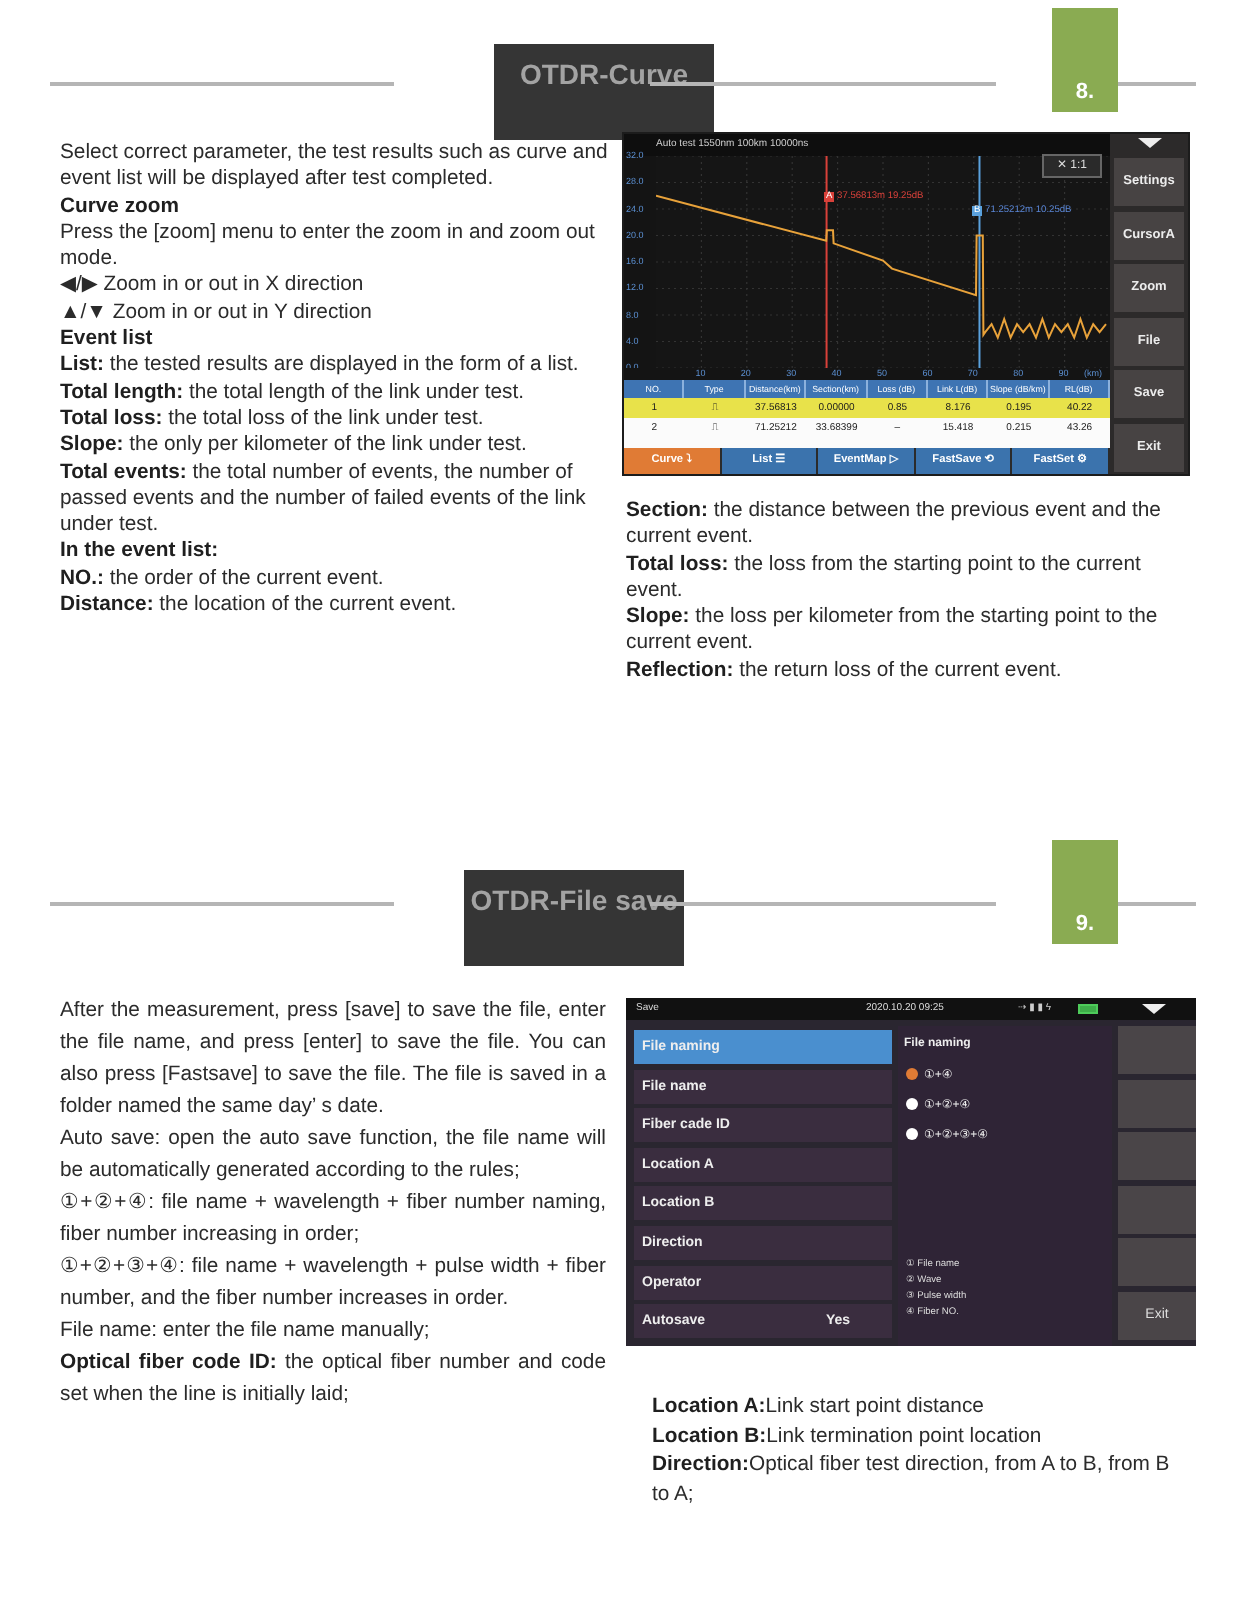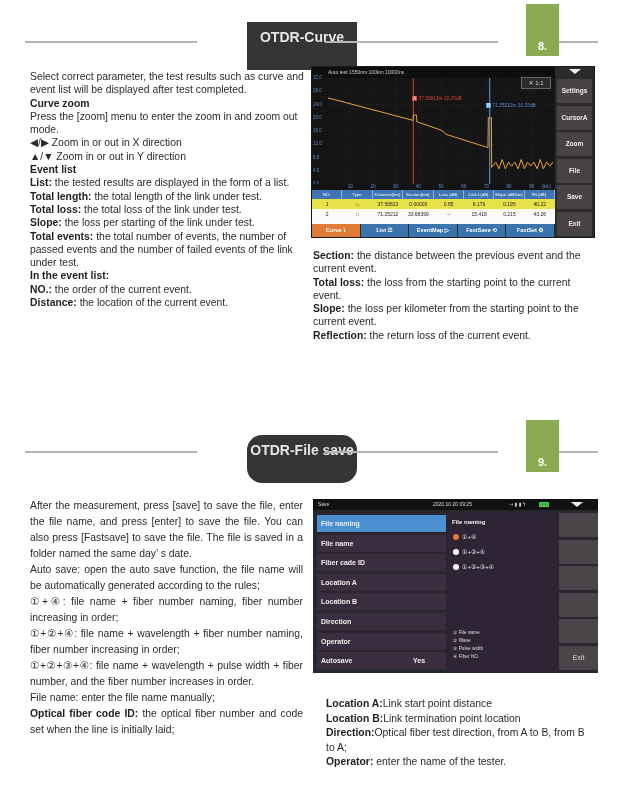--- a/index.html
+++ b/index.html
@@ -1,18 +1,18 @@
 <!DOCTYPE html>
 <html><head>
 <meta charset="utf-8">
 <style>
   * { box-sizing: border-box; margin: 0; padding: 0; }
   body { width: 627px; height: 808px; background: #ffffff; font-family: "Liberation Sans", sans-serif; color: #2b2b2b; position: relative; overflow: hidden; }
   .hline { position: absolute; height: 2px; background: #b5b5b5; }
-  .sec-title { position: absolute; background: #353535; color: #e5e5e5; font-weight: bold; font-size: 14px; text-align: center; line-height: 30px; height: 48px; }
+  .sec-title { position: absolute; background: #353535; color: #a3a3a3; font-weight: bold; font-size: 14px; text-align: center; line-height: 30px; height: 48px; }
   .pagetab { position: absolute; background: #8aab52; color: #ffffff; font-weight: bold; font-size: 11px; text-align: center; }
   .pagetab span { position: absolute; bottom: 4px; left: 0; right: 0; }
   .txt { position: absolute; font-size: 10.4px; line-height: 13.3px; }
   .txt p { margin: 0; }
   .txt b { font-weight: bold; color: #1f1f1f; }
   .just p { text-align: justify; text-align-last: left; }
 
   
   .screen { position: absolute; background: #1c1c1c; }
   .plot { position: absolute; left: 312px; top: 67px; width: 243px; height: 117px; background: #151515; overflow: hidden; }
@@ -56,21 +56,21 @@
 <div class="txt" id="s1-left" style="left:30px;top:70px;width:275px;">
     <p><span>Select correct parameter, the test results such as curve and event list will be displayed after test completed.</span></p>
     <p><b>Curve zoom</b></p>
     <p><span>Press the [zoom] menu to enter the zoom in and zoom out mode.</span></p>
     <p><span>◀/▶ Zoom in or out in X direction</span></p>
     <p><span>▲/▼ Zoom in or out in Y direction</span></p>
     <p><b>Event list</b></p>
     <p><b>List:</b><span> the tested results are displayed in the form of a list.</span></p>
     <p><b>Total length:</b><span> the total length of the link under test.</span></p>
     <p><b>Total loss:</b><span> the total loss of the link under test.</span></p>
-    <p><b>Slope:</b><span> the  loss per starting of the link under test.</span></p>
+    <p><b>Slope:</b><span> the  only per kilometer of the link under test.</span></p>
     <p><b>Total events:</b><span> the total number of events, the number of passed events and the number of failed events of the link under test.</span></p>
     <p><b>In the event list:</b></p>
     <p><b>NO.:</b><span>  the order of the current event.</span></p>
     <p><b>Distance:</b><span> the location of the current event.</span></p>
   </div>
 <div class="txt" id="s1-right" style="left:313px;top:249px;width:285px;">
     <p><b>Section:</b><span> the distance between the previous event and the current event.</span></p>
     <p><b>Total loss:</b><span> the loss from the starting point to the current event.</span></p>
     <p><b>Slope:</b><span> the loss per kilometer from the starting point to the current event.</span></p>
     <p><b>Reflection:</b><span> the return loss of the current event.</span></p>
@@ -176,41 +176,39 @@
       <div class="sbtn" style="top: 12px;">Settings</div>
       <div class="sbtn" style="top: 38.5px;">CursorA</div>
       <div class="sbtn" style="top: 65px;">Zoom</div>
       <div class="sbtn" style="top: 91.5px;">File</div>
       <div class="sbtn" style="top: 118px;">Save</div>
       <div class="sbtn" style="top: 144.5px;">Exit</div>
     </div>
 </div>
 
 <div class="hline" style="left:25px;top:451px;width:172px;"></div>
-<div class="sec-title" style="left:247px;top:435px;width:110px;border-radius:15px;">OTDR-File save</div>
+<div class="sec-title" style="left:232px;top:435px;width:110px;">OTDR-File save</div>
 <div class="hline" style="left:325px;top:451px;width:173px;"></div>
 <div class="hline" style="left:558px;top:451px;width:40px;"></div>
 <div class="pagetab" style="left:526px;top:420px;width:33px;height:52px;">
     <span>9.</span>
   </div>
 
 <div class="txt just" id="s2-left" style="left:30px;top:498px;width:273px;line-height:16px;">
     <p><span>After the measurement, press [save] to save the file, enter the file name, and press [enter] to save the file. You can also press [Fastsave] to save the file. The file is saved in a folder named the same day’ s date.</span></p>
     <p><span>Auto save: open the auto save function, the file name will be automatically generated according to the rules;</span></p>
-    <p><span>①+④: file name + fiber number naming, fiber number increasing in order;</span></p>
     <p><span>①+②+④: file name + wavelength + fiber number naming, fiber number increasing in order;</span></p>
     <p><span>①+②+③+④: file name + wavelength + pulse width + fiber number, and the fiber number increases in order.</span></p>
     <p><span>File name: enter the file name manually;</span></p>
     <p><b>Optical fiber code ID:</b><span> the optical fiber number and code set when the line is initially laid;</span></p>
   </div>
 <div class="txt" id="s2-right" style="left:326px;top:697px;width:270px;line-height:14.5px;">
     <p><b>Location A:</b><span>Link start point distance</span></p>
     <p><b>Location B:</b><span>Link termination point location</span></p>
     <p><b>Direction:</b><span>Optical fiber test direction, from A to B, from B to A;</span></p>
-    <p><b>Operator:</b><span> enter the name of the tester.</span></p>
   </div>
 
 <div class="s2">
   <div class="bar">
     <span style="position:absolute;left:5px;">Save</span>
     <span style="position:absolute;left:120px;">2020.10.20 09:25</span>
     <span style="position:absolute;left:196px;color:#ccc;">⇢ ▮ ▮ ϟ</span>
     <span style="position:absolute;left:226px;top:3px;width:10px;height:5px;border:1px solid #4ecb5a;background:#3fae4a;"></span>
     <span style="position:absolute;left:258px;top:3px;width:0;height:0;border-left:6px solid transparent;border-right:6px solid transparent;border-top:5px solid #eee;"></span>
   </div>

